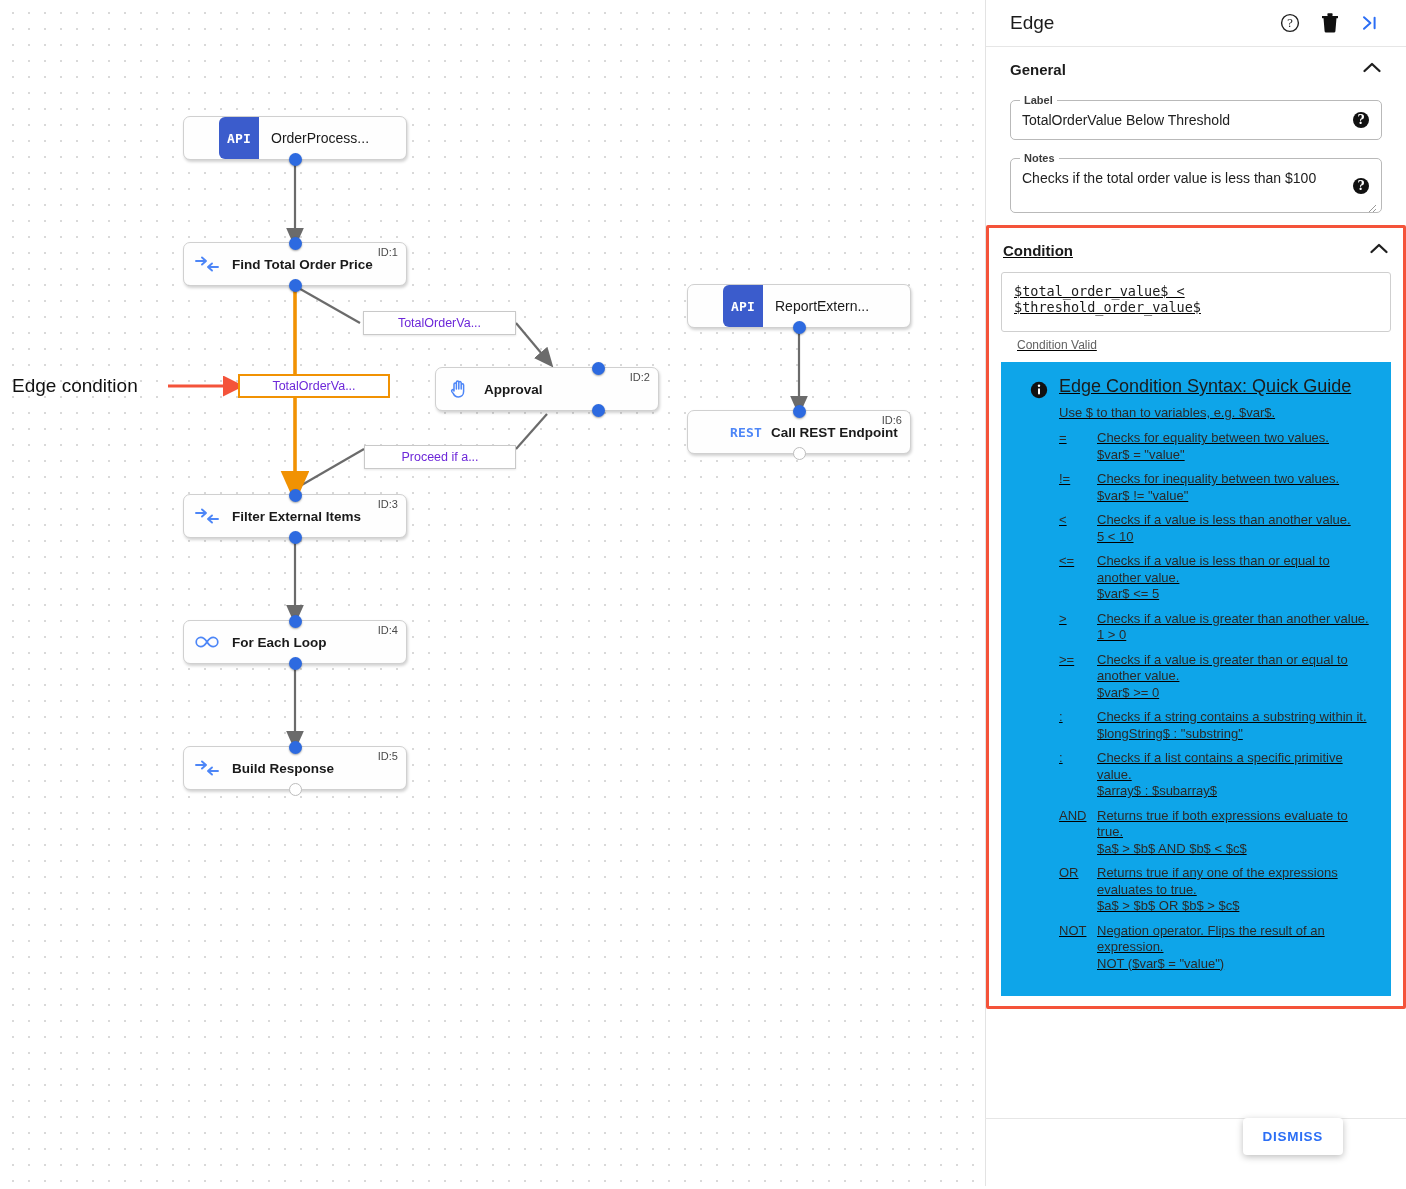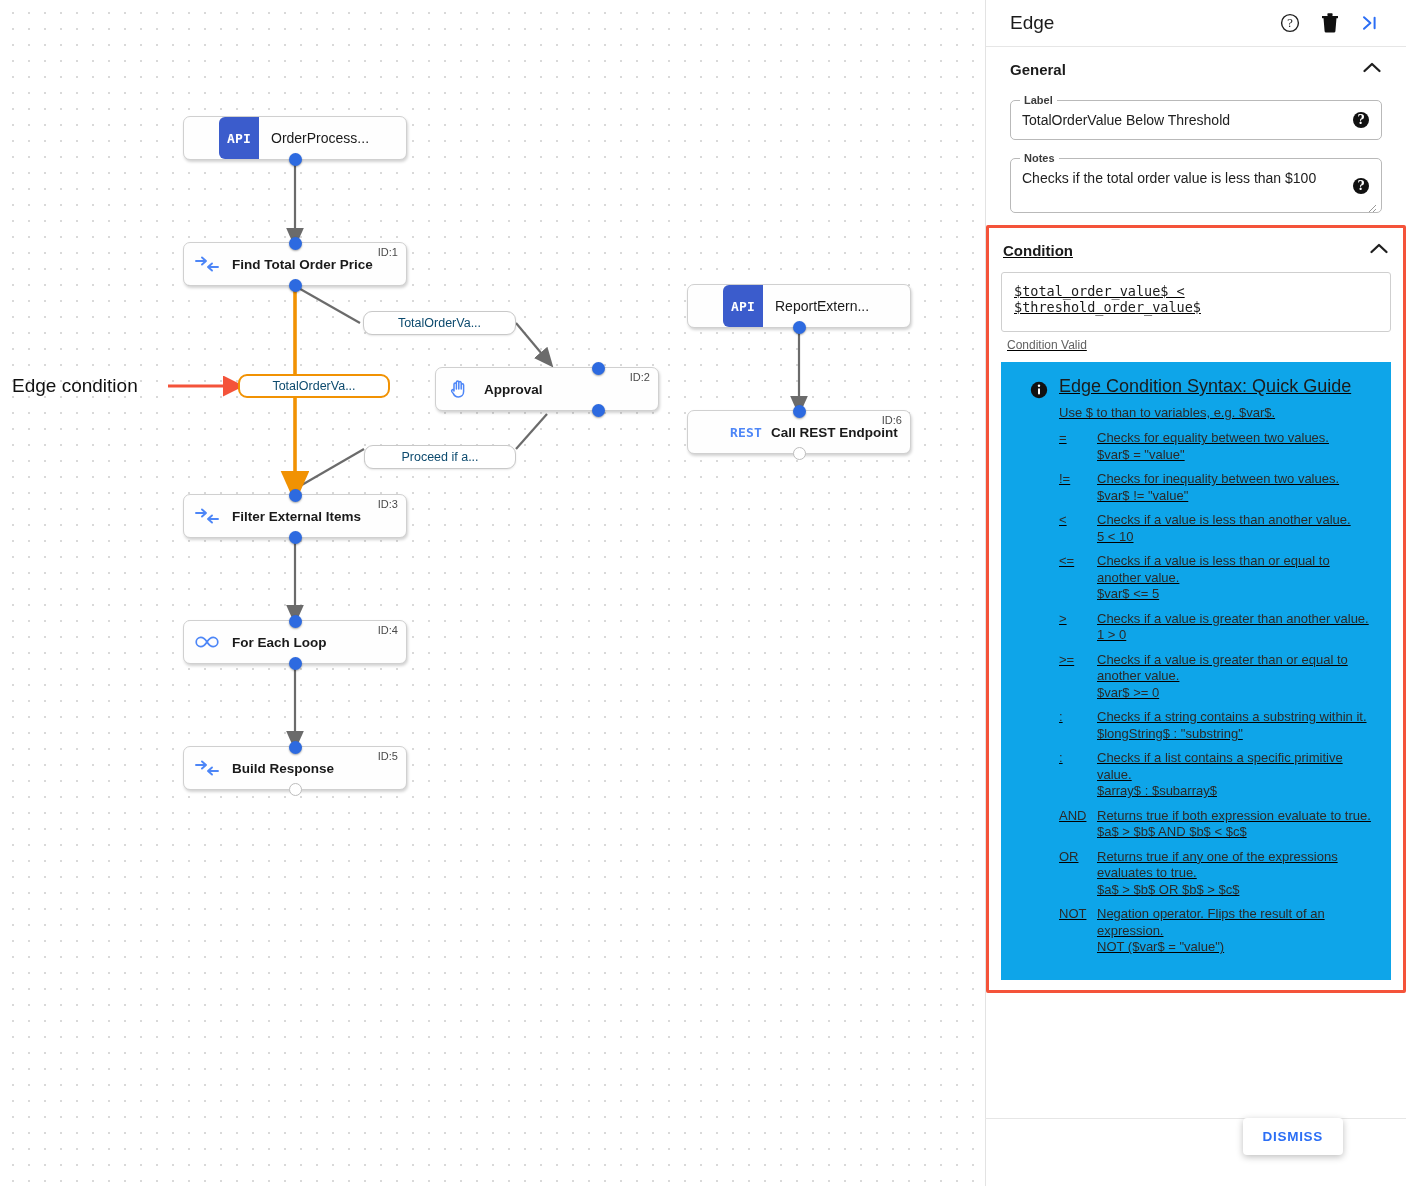--- a/index.html
+++ b/index.html
@@ -74,24 +74,24 @@
   .port.top { top: -6.5px; }
   .port.bot { bottom: -6.5px; }
   .port.hollow { background: #ffffff; border: 1.6px solid #bdbdbd; box-shadow:none; }
   .port.approval-in  { left: auto; right: 53px; top: -6.5px; margin-left:0; }
   .port.approval-out { left: auto; right: 53px; bottom: -6.5px; margin-left:0; }
 
   .edgelabel {
     position: absolute;
     background: #ffffff;
     border: 1px solid #c9c9c9;
-    border-radius: 9px;
+    border-radius: 0;
     height: 24px;
     display: flex; align-items: center; justify-content: center;
-    font-size: 12.5px; color: #0c4a6e;
+    font-size: 12.5px; color: #6d28d9;
     padding: 0 10px;
     box-shadow: 0 1px 2px rgba(0,0,0,.10);
     white-space: nowrap;
   }
   .edgelabel.selected {
     border: 2px solid #F19203;
     box-shadow: none;
   }
 
   .annot {
@@ -168,21 +168,21 @@
     text-decoration: underline;
   }
   .cond-input {
     border: 1px solid #cfcfcf; border-radius: 3px;
     background: #fff;
     min-height: 60px;
     padding: 10px 12px;
     font-family: "DejaVu Sans Mono", monospace;
     font-size: 13.5px; color: #1b1b1b;
   }
-  .cond-valid { font-size: 12px; color: #616161; margin: 6px 0 0 6px; }
+  .cond-valid { font-size: 12px; color: #616161; margin: 6px 0 0 16px; }
 
   .guide {
     margin-top: 10px;
     background: #0ea5e9;
     padding: 14px 18px 16px 18px;
     display: flex;
   }
   .guide .info-ic {
     flex: 0 0 40px;
     display: flex; justify-content: center; padding-top: 5px;
@@ -483,21 +483,21 @@
                 <div class="op-row">
                   <div class="op-sym">:</div>
                   <div class="op-desc">
                     <div>Checks if a list contains a specific primitive value.</div>
                     <div class="op-ex">$array$ : $subarray$</div>
                   </div>
                 </div>
                 <div class="op-row">
                   <div class="op-sym">AND</div>
                   <div class="op-desc">
-                    <div>Returns true if both expression evaluate to true.</div>
+                    <div>Returns true if both expressions evaluate to true.</div>
                     <div class="op-ex">$a$ &gt; $b$ AND $b$ &lt; $c$</div>
                   </div>
                 </div>
                 <div class="op-row">
                   <div class="op-sym">OR</div>
                   <div class="op-desc">
                     <div>Returns true if any one of the expressions evaluates to true.</div>
                     <div class="op-ex">$a$ &gt; $b$ OR $b$ &gt; $c$</div>
                   </div>
                 </div>

